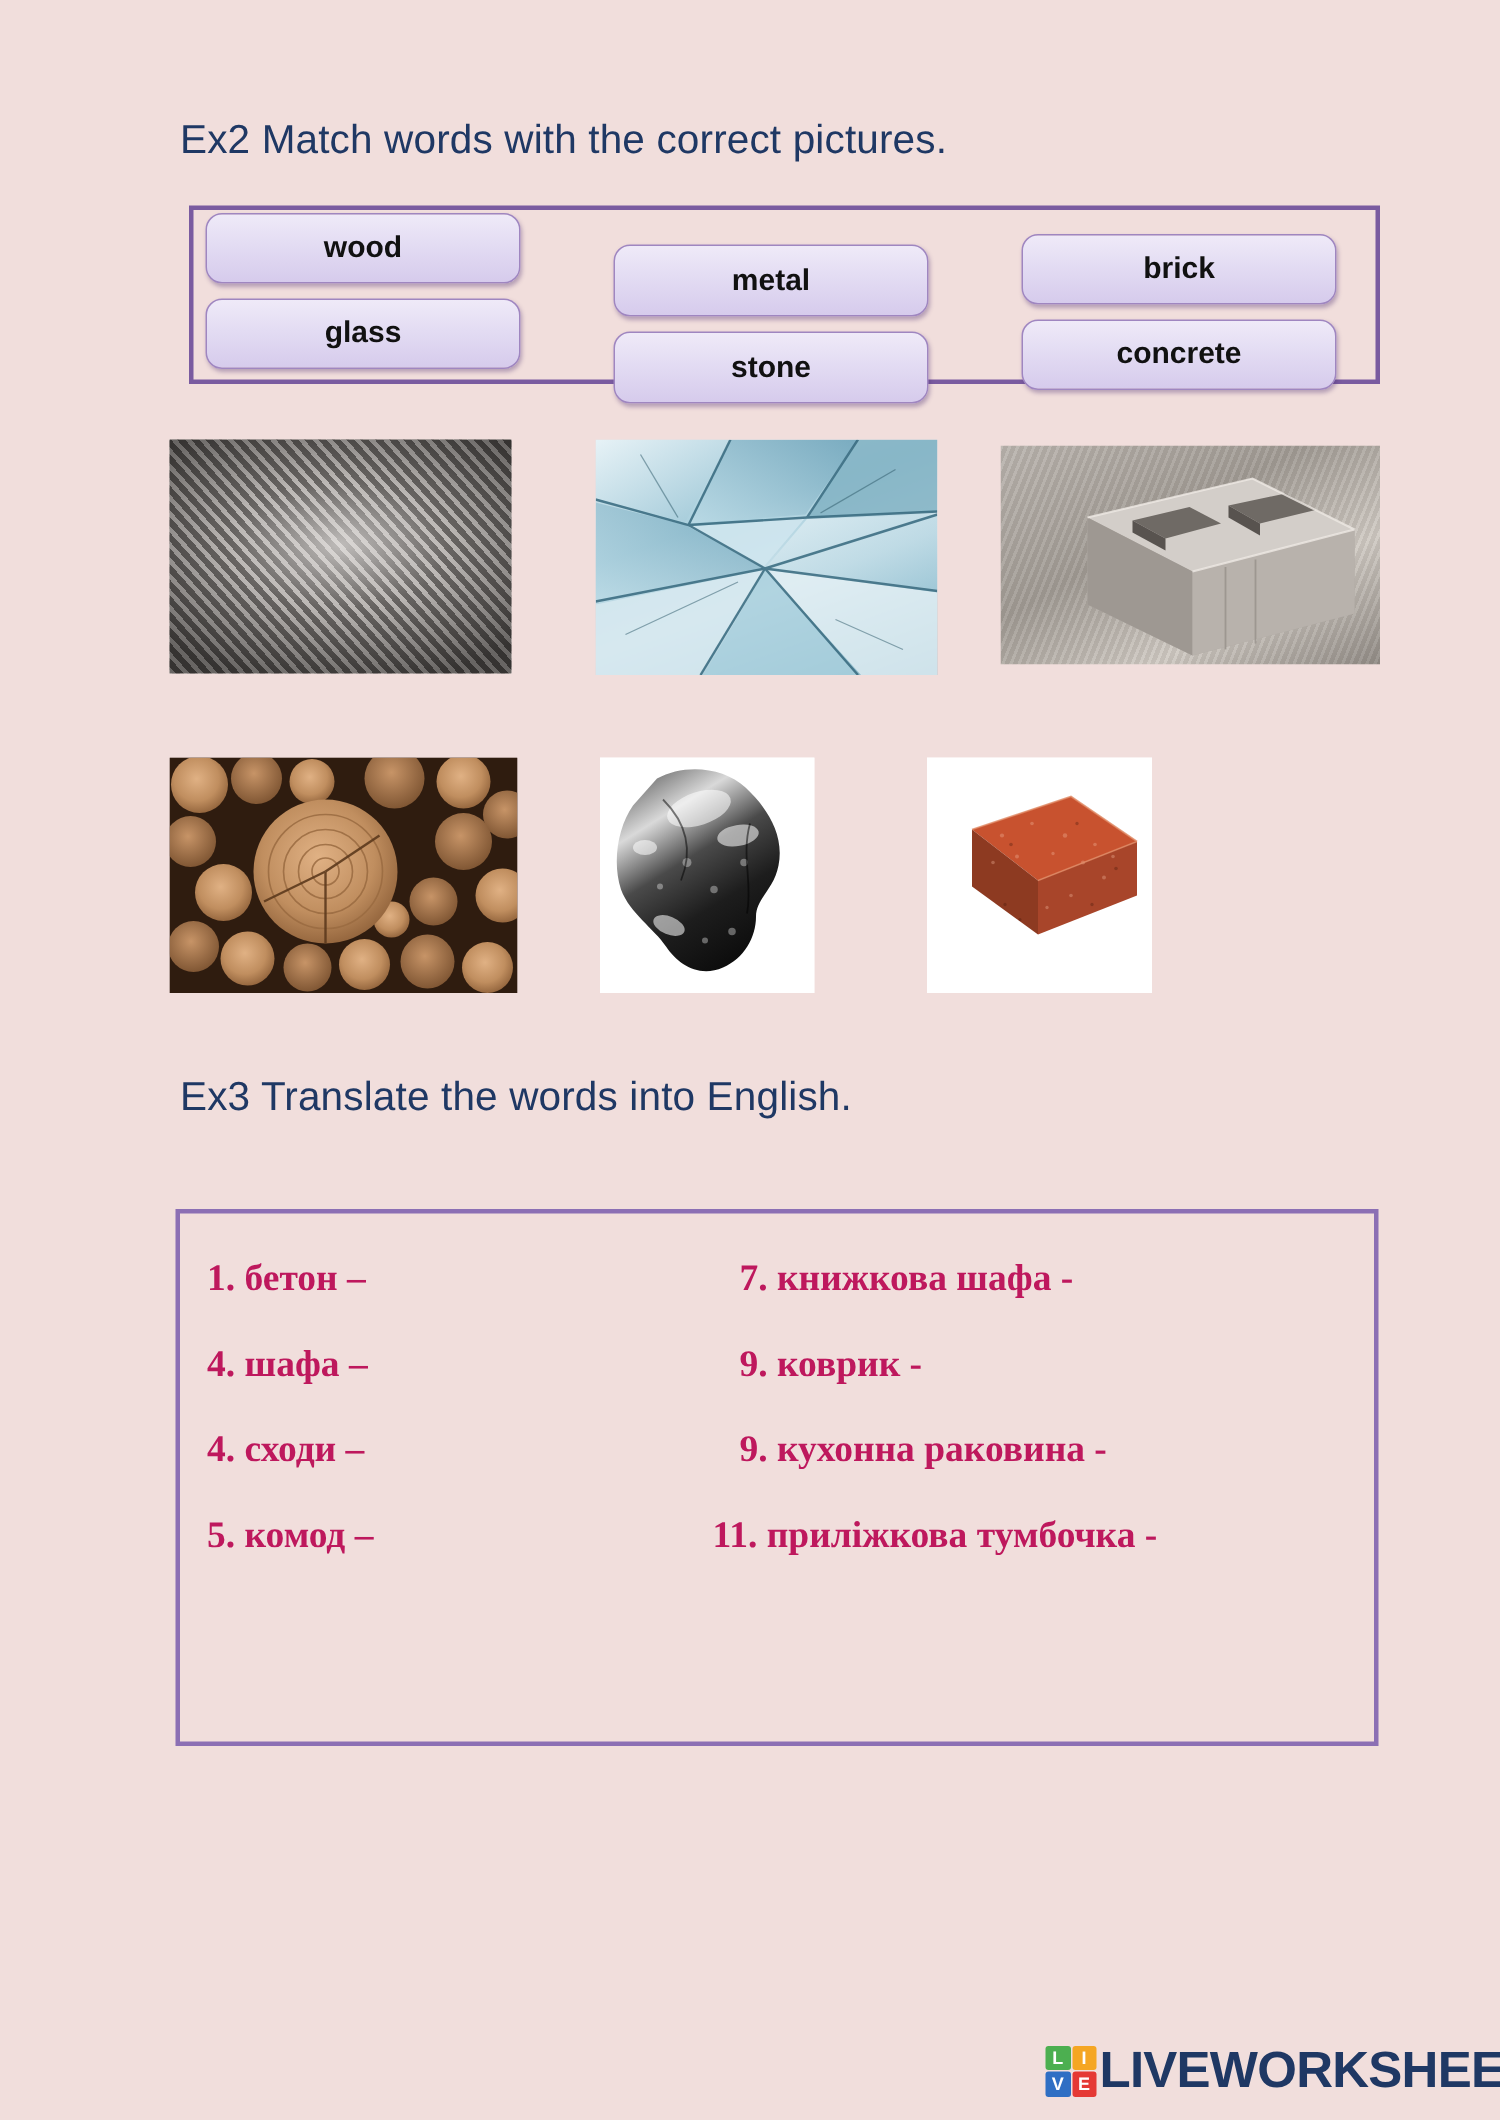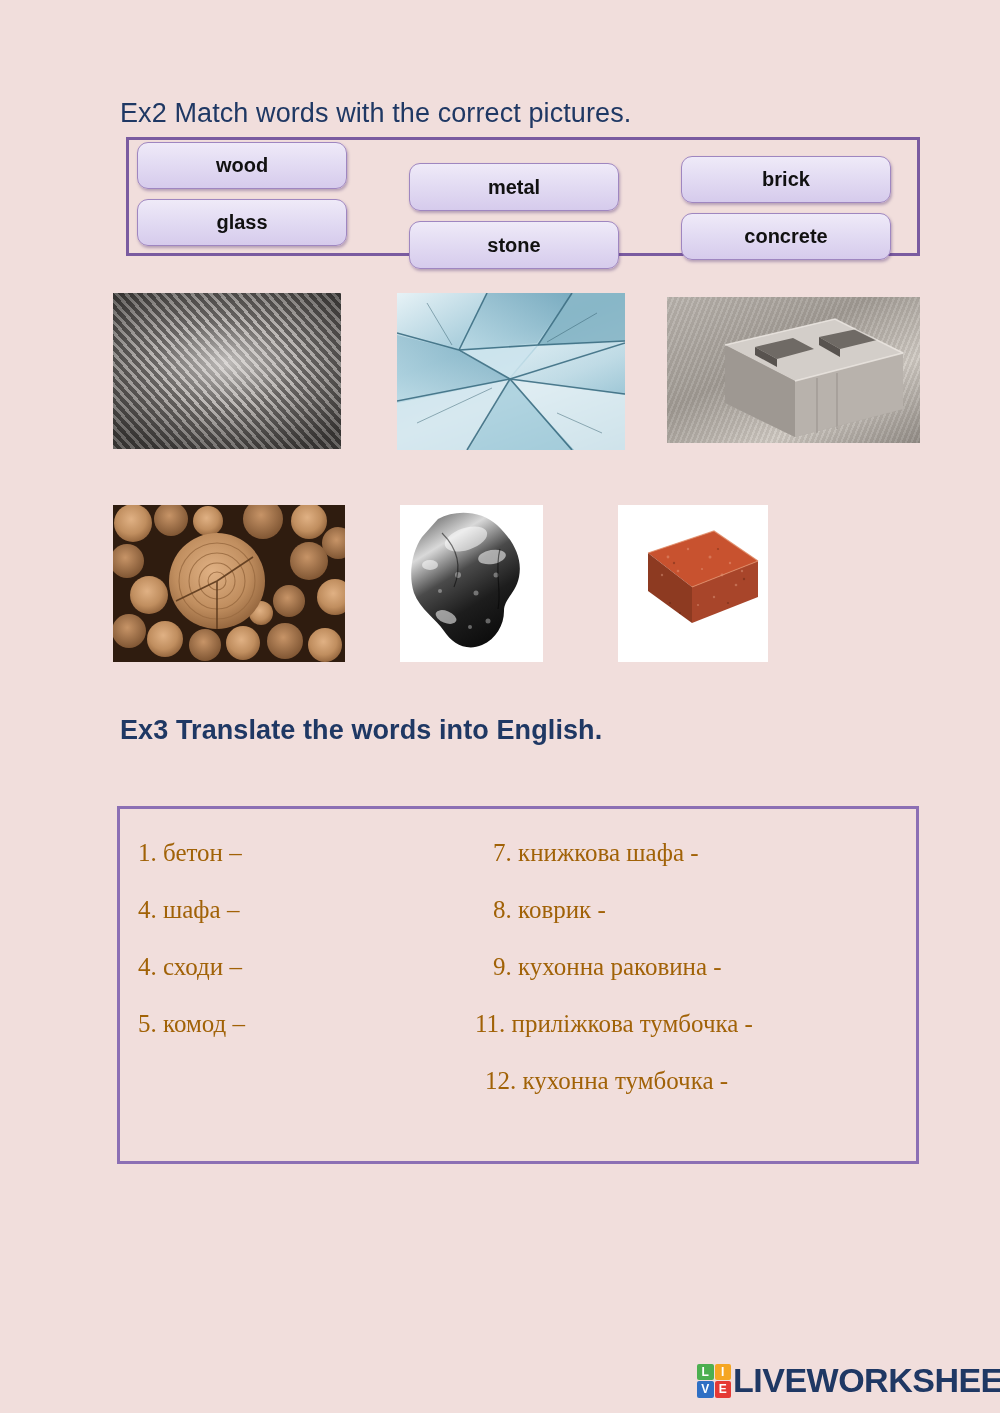--- a/index.html
+++ b/index.html
@@ -17,24 +17,23 @@
 
   
   .ex-heading {
     position: absolute;
     color: #1F3864;
     font-family: "Liberation Sans", sans-serif;
     font-size: 27px;
     font-weight: 400;
     letter-spacing: 0.1px;
     white-space: nowrap;
-    margin-top: 20px;
   }
   #ex2-heading { left: 120px; top: 78px; }
-  #ex3-heading { left: 120px; top: 695px; font-weight: bold; }
+  #ex3-heading { left: 120px; top: 716px; }
 
   
   #wordbank {
     position: absolute;
     left: 126px;
     top: 137px;
     width: 794px;
     height: 119px;
     border: 3px solid #7A5BA0;
     box-sizing: border-box;
@@ -125,24 +124,25 @@
   .tr-col {
     position: absolute;
     top: 20px;
   }
   .tr-col-left  { left: 18px;  width: 340px; }
   .tr-col-right { left: 355px; width: 430px; }
 
   .tr-item {
     font-family: "Liberation Serif", serif;
     font-size: 25px;
-    color: #a16207;
+    color: #be185d;
     height: 57px;
     line-height: 47px;
     white-space: nowrap;
+    font-weight: bold;
   }
   .tr-col-right .tr-item { }
   .tr-ind-1 { padding-left: 10px; }
   .tr-ind-2 { padding-left: 18px; }
   .tr-ind-3 { padding-left: 0px; }
 
   
   #footer-logo {
     position: absolute;
     left: 697px;
@@ -421,24 +421,23 @@
 
   <div class="tr-col tr-col-left">
     <div class="tr-item tr-ind-3">1. бетон –</div>
     <div class="tr-item tr-ind-3">4. шафа –</div>
     <div class="tr-item tr-ind-3">4. сходи –</div>
     <div class="tr-item tr-ind-3">5. комод –</div>
   </div>
 
   <div class="tr-col tr-col-right">
     <div class="tr-item tr-ind-2">7. книжкова шафа -</div>
-    <div class="tr-item tr-ind-2">8. коврик -</div>
+    <div class="tr-item tr-ind-2">9. коврик -</div>
     <div class="tr-item tr-ind-2">9. кухонна раковина -</div>
     <div class="tr-item tr-ind-3">11. приліжкова тумбочка -</div>
-    <div class="tr-item tr-ind-1">12. кухонна тумбочка -</div>
   </div>
 </div>
 
 <div id="footer-logo">
   <div id="live-badge">
     <div class="badge-cell badge-l">L</div>
     <div class="badge-cell badge-i">I</div>
     <div class="badge-cell badge-v">V</div>
     <div class="badge-cell badge-e">E</div>
   </div>

